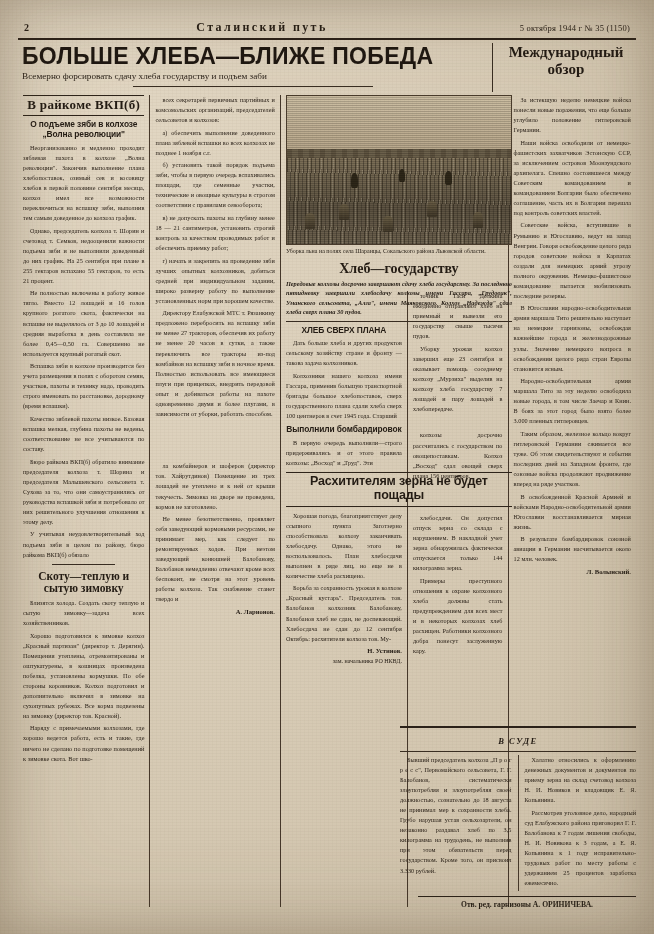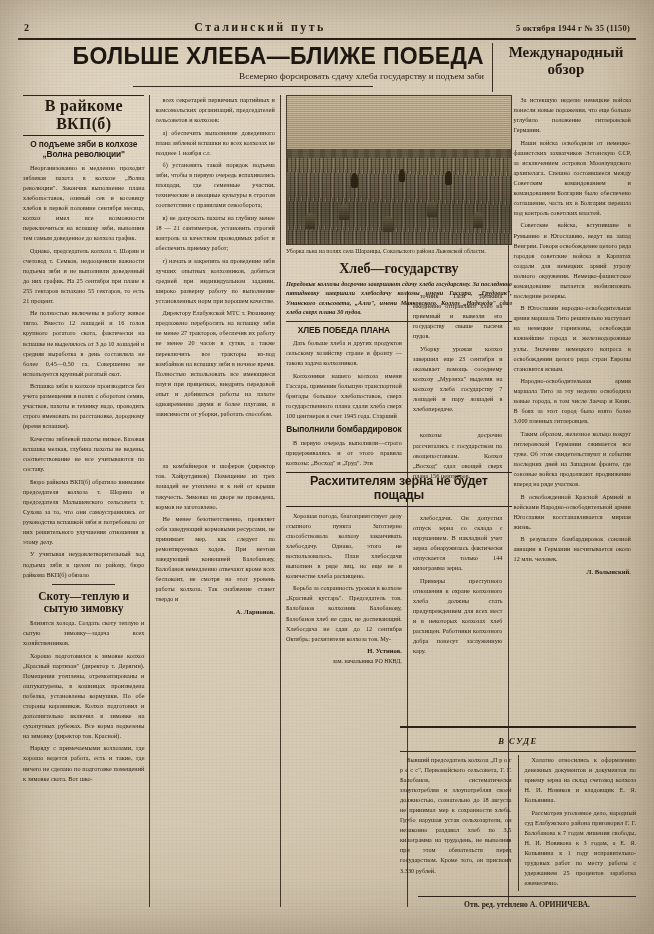--- a/index.html
+++ b/index.html
@@ -25,26 +25,26 @@
     position:absolute;inset:0;pointer-events:none;
     box-shadow:inset 0 0 48px rgba(90,70,45,.30), inset 0 0 110px rgba(90,70,45,.18);
   }
   .sheet{position:absolute;left:18px;top:20px;width:618px;height:896px;}
 
   
   .masthead{display:flex;align-items:baseline;justify-content:space-between;
     font-size:8px;letter-spacing:.2px;padding:0 6px 2px 6px;}
   .pg-num{font-weight:bold;font-size:10px;}
   .paper-name{font-weight:bold;font-size:12px;letter-spacing:2.4px;}
-  .issue{font-weight:bold;font-size:8.5px;margin-left:25px;}
+  .issue{font-weight:normal;font-size:8.5px;margin-left:25px;}
   .rule-thick{height:2.2px;background:#2b2119;margin:1px 0 0 0;}
 
   
   .topband{display:flex;margin-top:0;}
-  .topband .left{flex:1 1 auto;padding:4px 8px 2px 4px;text-align:right;}
+  .topband .left{flex:1 1 auto;padding:4px 8px 2px 4px;text-align:left;}
   .vdiv{width:0;border-left:1.1px solid #3a2e22;margin:3px 0 0 0;}
   .topband .right{width:132px;padding:4px 4px 0 7px;text-align:center;}
 
   .banner-title{
     font-family:"Liberation Sans", sans-serif;
     font-weight:bold;font-size:23px;letter-spacing:.3px;line-height:1.05;
     color:#1e1711;
   }
   .banner-sub{
     font-size:9.2px;margin-top:3px;line-height:1.15;color:#2c231a;
@@ -70,21 +70,21 @@
     text-align-last:left;hyphens:auto;margin:0 0 2.5px 0;
     color:#2a2118;letter-spacing:.05px;
   }
   .p.ind{text-indent:7px;}
   .sig{font-size:6.6px;text-align:right;font-weight:bold;margin:3px 0 4px 0;}
 
   
   .boxhead{
     border-top:1.4px solid #2e241a;border-bottom:1.4px solid #2e241a;
     text-align:center;font-family:"Liberation Serif", serif;
-    font-weight:bold;font-size:16px;padding:1.5px 0 2px 0;margin:0 0 3px 0;
+    font-weight:bold;font-size:13px;padding:1.5px 0 2px 0;margin:0 0 3px 0;
     letter-spacing:.3px;
   }
   .head-underline{
     text-align:left;font-weight:bold;font-size:11px;
     border-bottom:1px solid #2e241a;display:inline-block;padding:0 6px 1px 6px;
   }
   .centerwrap{text-align:center;margin:2px 0 3px 0;}
   .subhead-bold{
     font-family:"Liberation Sans", sans-serif;font-weight:bold;
     font-size:8.4px;text-align:center;margin:4px 0 3px 0;line-height:1.15;
@@ -218,21 +218,21 @@
           <div class="figure" style="left:112px;bottom:42%;width:6px;height:13px;"></div>
           <div class="figure" style="left:158px;bottom:40%;width:7px;height:14px;"></div>
           <div class="grainy"></div>
         </div>
         <div class="photo-cap" style="width:226px;">Уборка льна на полях села Шаранцы, Сокальского района Львовской области.</div>
 
         <div class="subhead-serif" style="width:226px;">Хлеб—государству</div>
         <div class="lead-it" style="width:226px;">Передовые колхозы досрочно завершают сдачу хлеба государству. За последнюю пятидневку завершили хлебосдачу колхозы имени Гассара, „Грудовик", Уманского сельсовета, „Алга", имени Маяковского. Колхоз „Надежда" сдал хлеба сверх плана 30 пудов.</div>
         <div class="hr-full" style="width:226px;"></div>
 
-        <div class="subhead-bold">ХЛЕБ ПОБЕДА ПЛАНА</div>
+        <div class="subhead-bold">ХЛЕБ СВЕРХ ПЛАНА</div>
         <div class="p ind">Дать больше хлеба и других продуктов сельскому хозяйству стране и фронту — такова задача колхозников.</div>
         <div class="p ind">Колхозники нашего колхоза имени Гассара, применив большую транспортной бригады большое хлебопоставок, сверх государственного плана сдали хлеба сверх 100 центнеров в счет 1945 года. Старший</div>
 
         <div class="subhead-bold">Выполнили бомбардировок</div>
         <div class="p ind">В первую очередь выполняли—строго придерживались и от этого правила колхозы: „Восход" и „Труд". Эти</div>
 
         <div class="spanhead" style="width:226px;">Расхитителям зерна не будет пощады</div>
 
         <div class="p ind">Хорошая погода, благоприятствует делу ссыпного пункта Заготзерно способствовала колхозу заканчивать хлебосдачу. Однако, этого не воспользовалось. План хлебосдачи выполнен в ряде лиц, но еще не в количестве хлеба расхищено.</div>
         <div class="p ind">Борьба за сохранность урожая в колхозе „Красный кустарь". Председатель тов. Балобанов колхозник Балобанову, Балобанов хлеб не сдан, не доспевающий. Хлебосдача не сдан до 12 сентября Октябрь: расхитители колхоза тов. Му-</div>
@@ -279,20 +279,20 @@
         <div class="colsep"></div>
         <div style="width:112px;">
           <div class="p ind">Халатно относились к оформлению денежных документов и документов по приему зерна на склад счетовод колхоза Н. И. Новиков и кладовщик Е. Я. Копьянина.</div>
           <div class="p ind">Рассмотрев уголовное дело, народный суд Елабужского района приговорил Г. Г. Балобанова к 7 годам лишения свободы, Н. И. Новикова к 3 годам, а Е. Я. Копьянина к 1 году исправительно-трудовых работ по месту работы с удержанием 25 процентов заработка ежемесячно.</div>
         </div>
       </div>
     </div>
 
     <div style="position:absolute;left:400px;top:876px;width:218px;">
       <div class="editor-rule" style="margin:0 0 3px 0;"></div>
-      <div class="editor-line" style="padding-top:0;">Отв. ред. утеплено А. ОРИНИЧЕВА.</div>
+      <div class="editor-line" style="padding-top:0;">Отв. ред. гарнизоны А. ОРИНИЧЕВА.</div>
     </div>
 
 
   </div>
   <div class="grain"></div>
   <div class="vign"></div>
 </div>
 
 </body></html>

